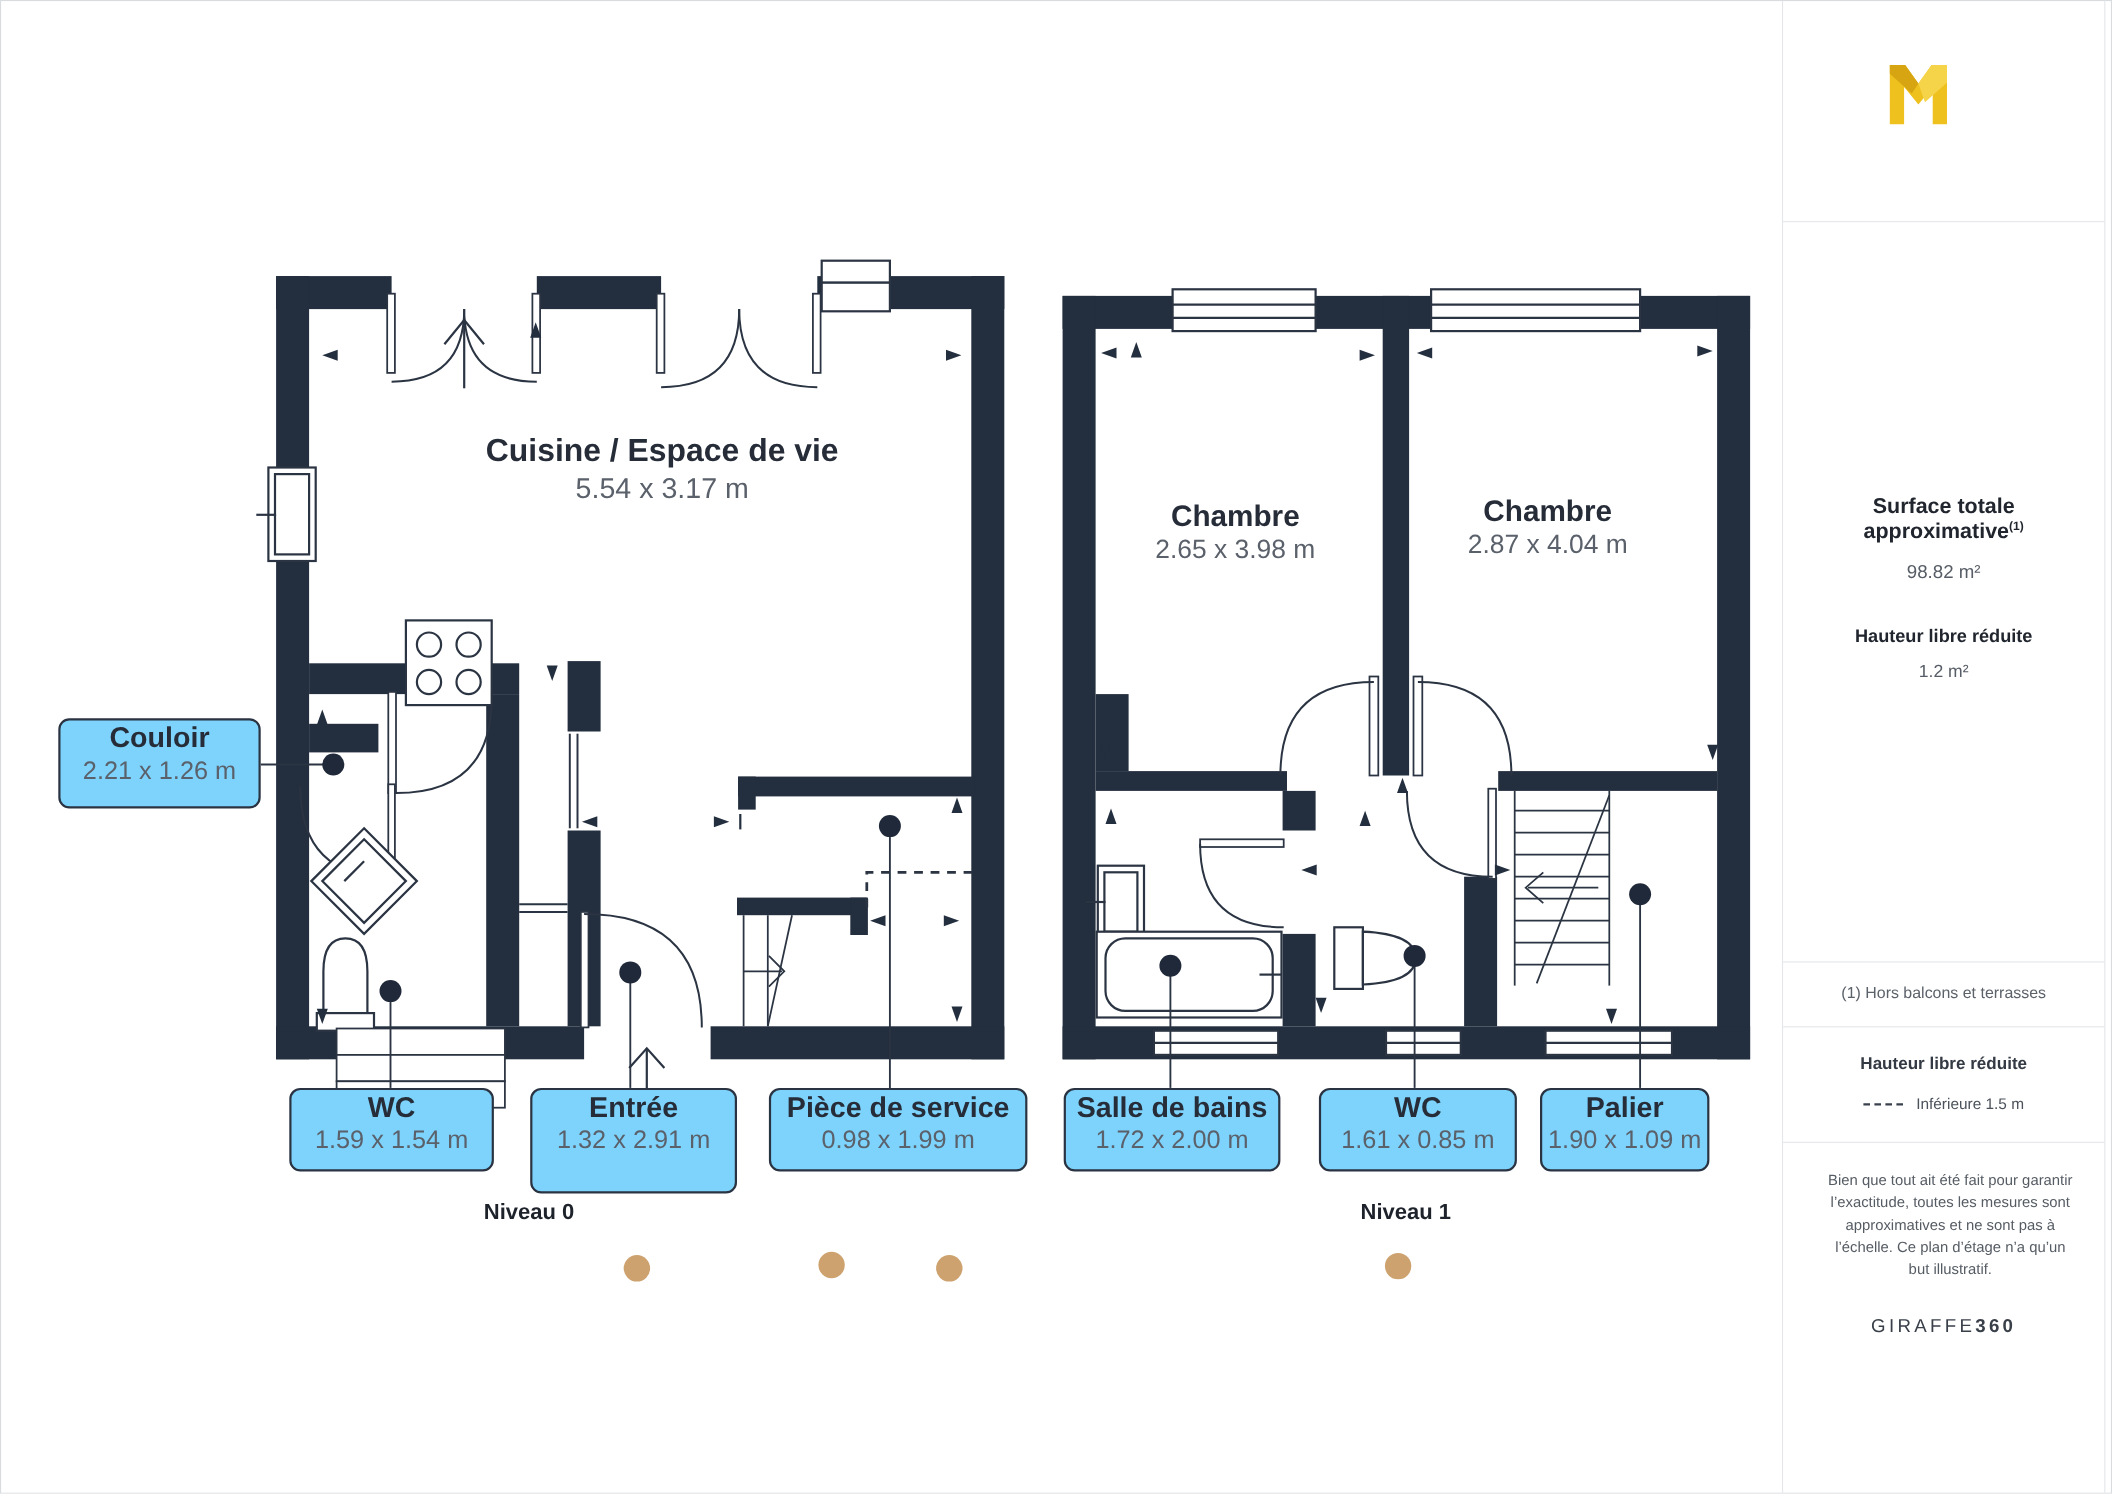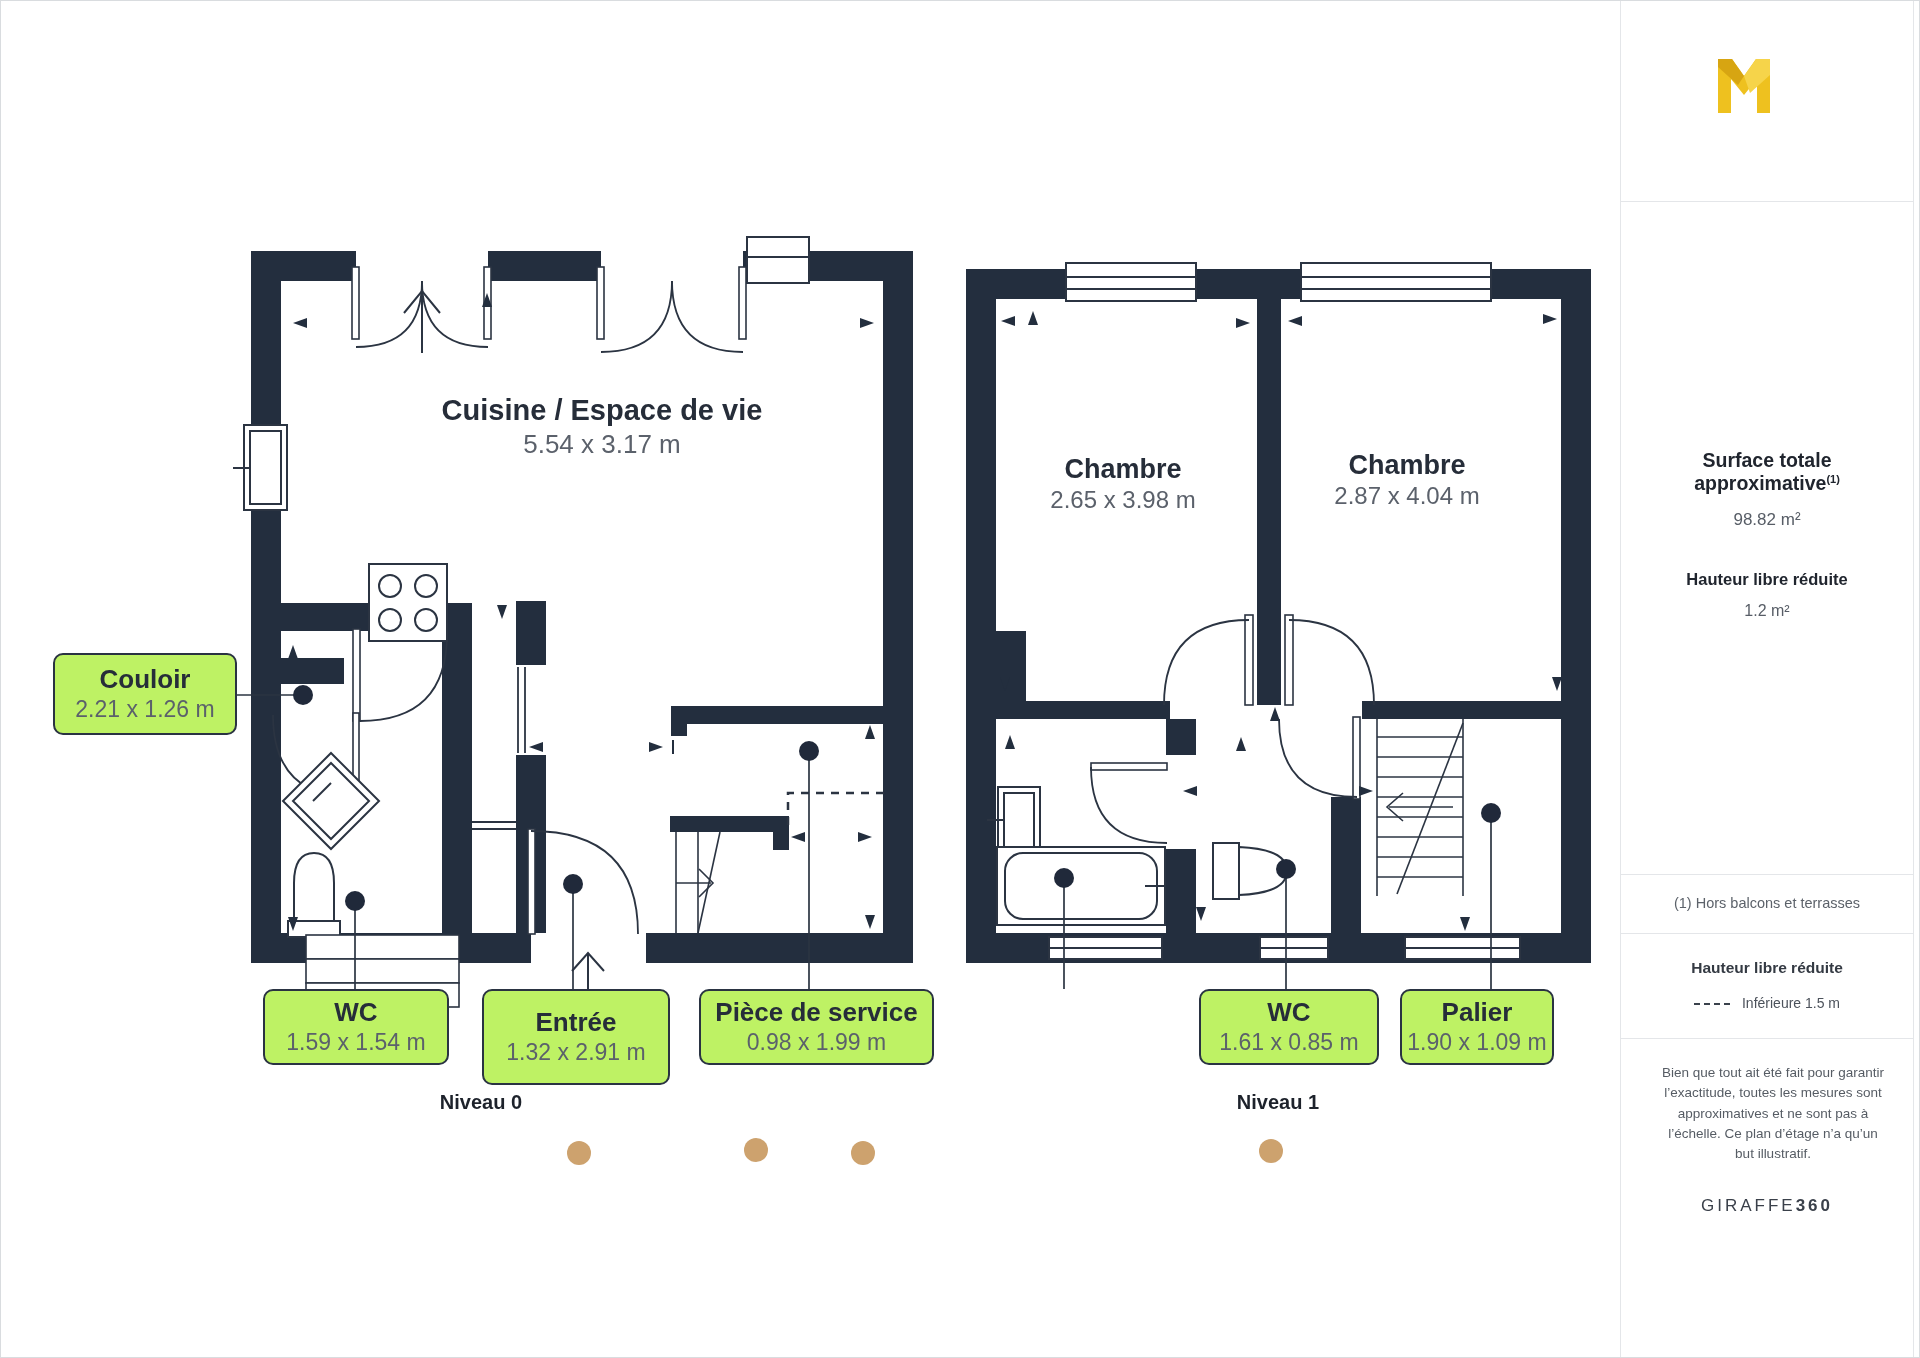--- a/index.html
+++ b/index.html
@@ -7,21 +7,21 @@
   .canvas{position:relative;width:1920px;height:1358px;background:#ffffff;border:1px solid #d9dcdf;box-sizing:border-box;overflow:hidden;}
   svg{position:absolute;left:0;top:0;}
   .abs{position:absolute;box-sizing:border-box;}
   
   .room-label{display:flex;flex-direction:column;align-items:center;justify-content:center;text-align:center;}
   .room-title{font-weight:700;color:#262d39;font-size:27px;line-height:1.2;white-space:nowrap;}
   .room-dims{color:#5b616b;font-size:24px;line-height:1.25;white-space:nowrap;}
   .room-label.big .room-title{font-size:29px;}
   .room-label.big .room-dims{font-size:26px;}
   
-  .label-box{border:2px solid #2a3342;border-radius:10px;background:#bef264;display:flex;flex-direction:column;align-items:center;justify-content:center;text-align:center;}
+  .label-box{border:2px solid #2a3342;border-radius:10px;background:#7dd3fc;display:flex;flex-direction:column;align-items:center;justify-content:flex-start;text-align:center;}
   .label-box .room-title{font-size:26px;}
   .label-box .room-dims{font-size:23px;}
   .niveau{font-weight:700;color:#1d222b;font-size:20px;text-align:center;}
   
   .sb-line{background:#e4e6e9;}
   .sb-center{text-align:center;}
   .logo-word{font-size:34px;font-weight:700;color:#23272f;letter-spacing:.5px;}
   .logo-tag{font-size:9px;letter-spacing:2.5px;color:#8a8f96;margin-top:3px;}
   .sb-h1{font-size:19.5px;font-weight:700;color:#20252e;}
   .sb-v1{font-size:17px;color:#575d66;margin-top:15px;}
@@ -285,20 +285,24 @@
     <div class="room-dims">1.59 x 1.54 m</div>
   </div>
   <div class="abs label-box" style="left:481px;top:988px;width:188px;height:96px;">
     <div class="room-title">Entrée</div>
     <div class="room-dims">1.32 x 2.91 m</div>
   </div>
   <div class="abs label-box" style="left:698px;top:988px;width:235px;height:76px;">
     <div class="room-title">Pièce de service</div>
     <div class="room-dims">0.98 x 1.99 m</div>
   </div>
+  <div class="abs label-box" style="left:966px;top:988px;width:197px;height:76px;">
+    <div class="room-title">Salle de bains</div>
+    <div class="room-dims">1.72 x 2.00 m</div>
+  </div>
   <div class="abs label-box" style="left:1198px;top:988px;width:180px;height:76px;">
     <div class="room-title">WC</div>
     <div class="room-dims">1.61 x 0.85 m</div>
   </div>
   <div class="abs label-box" style="left:1399px;top:988px;width:154px;height:76px;">
     <div class="room-title">Palier</div>
     <div class="room-dims">1.90 x 1.09 m</div>
   </div>
 
   <div class="abs niveau" style="left:380px;top:1090px;width:200px;">Niveau 0</div>

